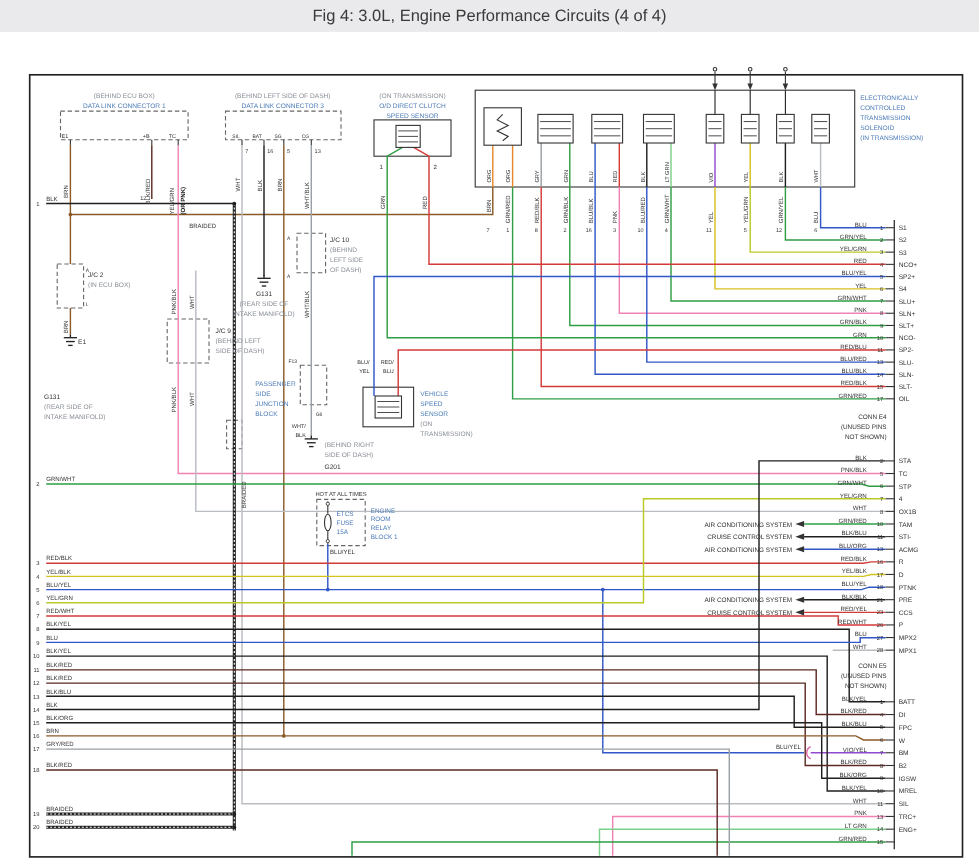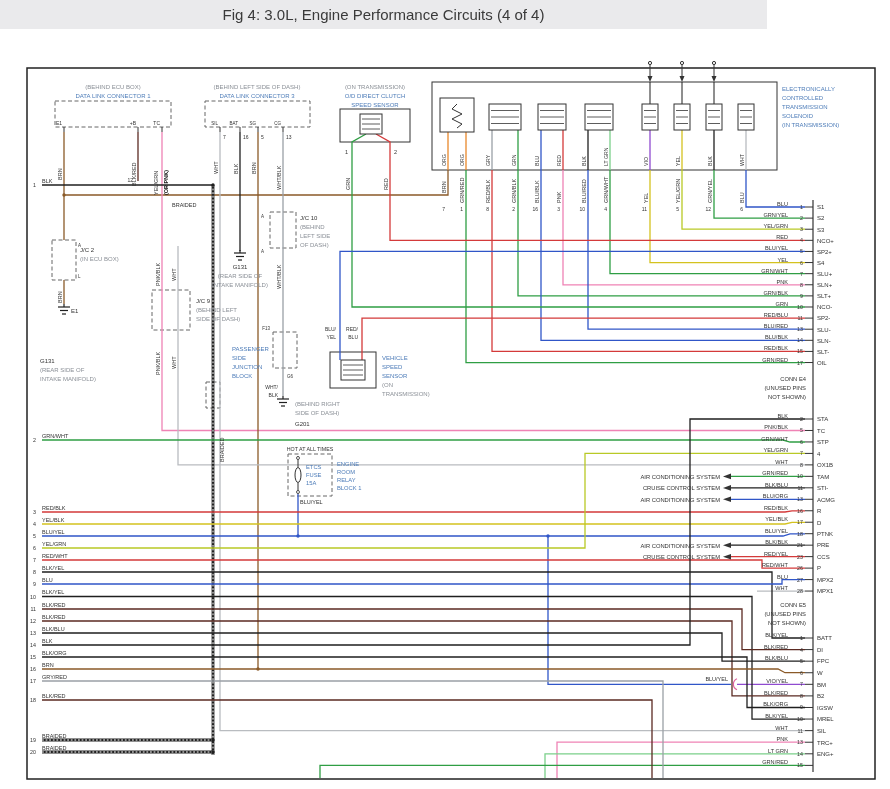--- a/index.html
+++ b/index.html
@@ -1,17 +1,17 @@
 <!DOCTYPE html>
 <html><head>
 <meta charset="utf-8">
 <style>
   html,body{margin:0;padding:0;background:#fff;}
   body{width:890px;height:789px;position:relative;font-family:"Liberation Sans",sans-serif;}
-  .title-bar{position:absolute;top:0;left:0;width:767px;height:29px;background:#eaeaec;
+  .title-bar{position:absolute;top:0;left:0;width:890px;height:29px;background:#eaeaec;
     display:flex;align-items:center;justify-content:center;color:#3a3a3a;font-size:15px;}
   #diagram{position:absolute;top:0;left:0;}
   #diagram text{font-family:"Liberation Sans","DejaVu Sans",sans-serif;}
 </style>
 </head>
 <body>
 
 <div class="title-bar">
   <span>Fig 4: 3.0L, Engine Performance Circuits (4 of 4)</span>
 </div>

